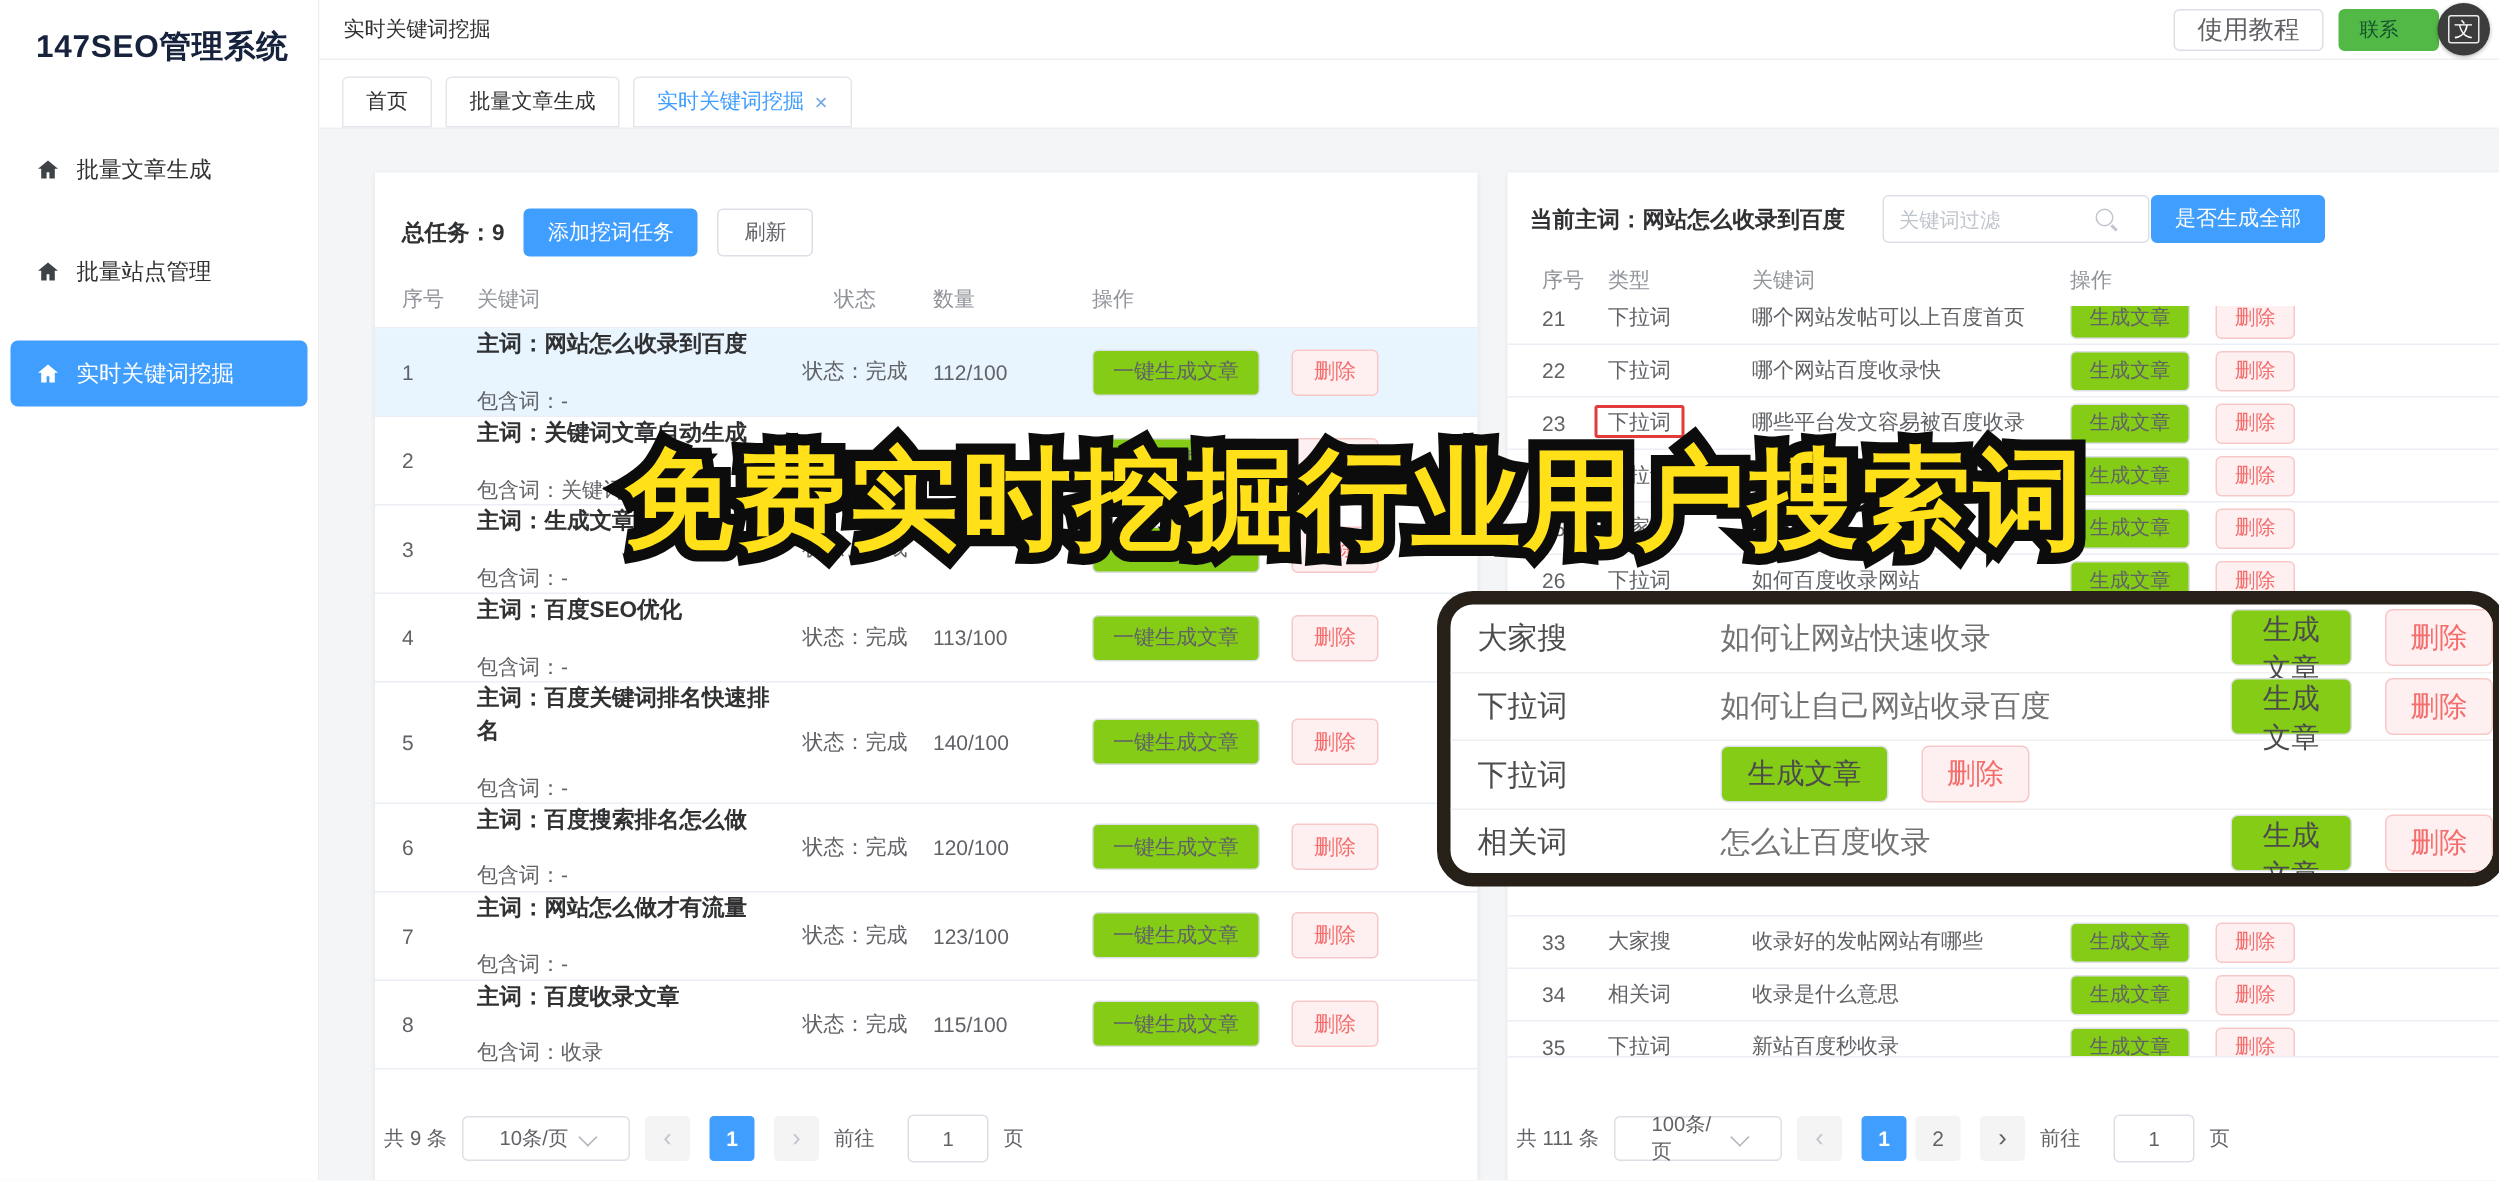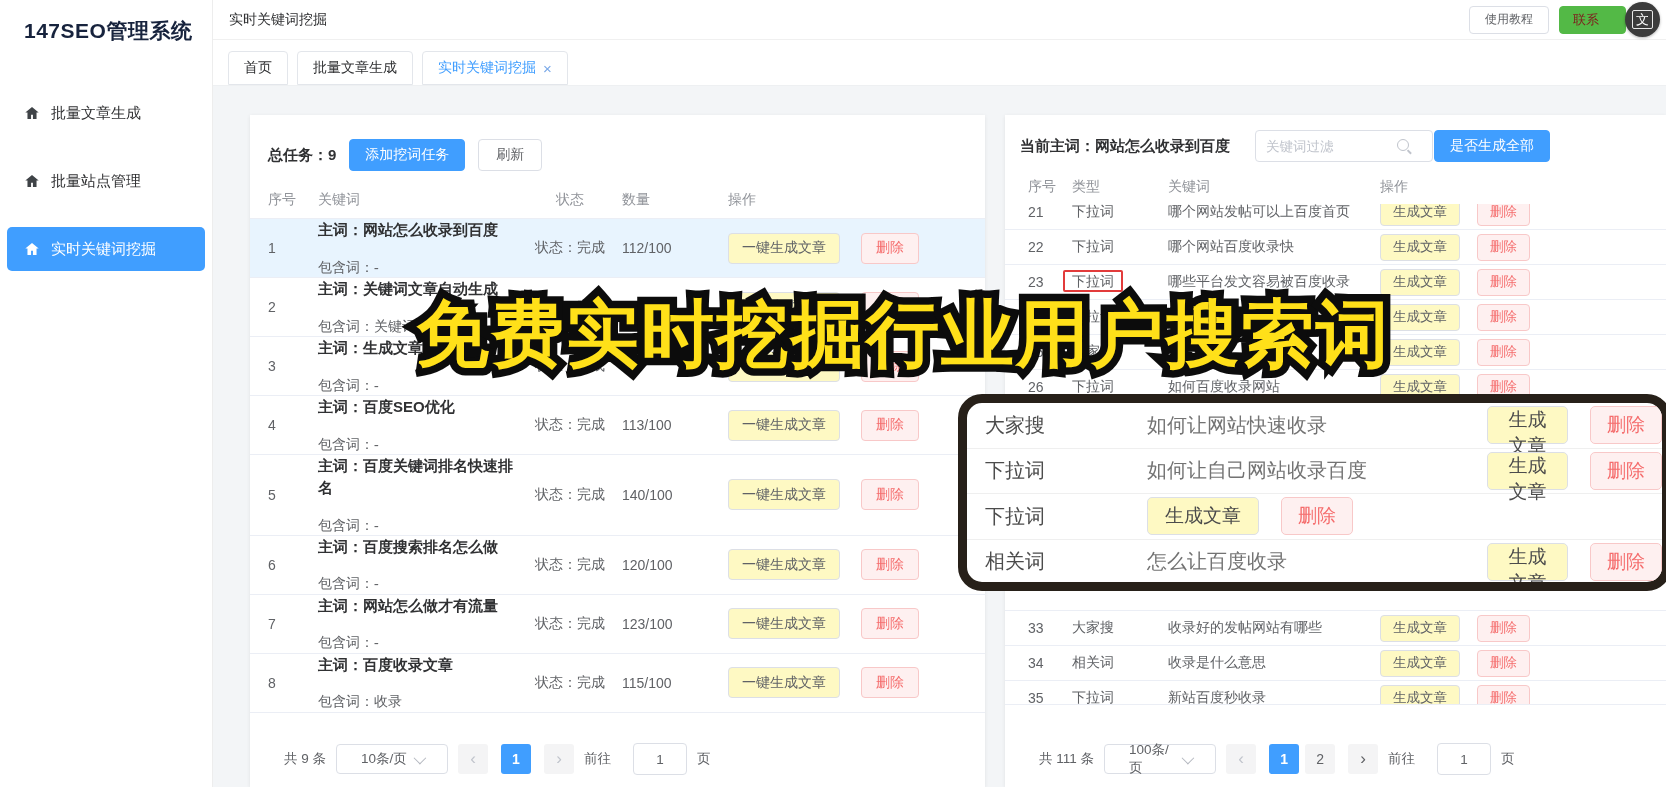--- a/index.html
+++ b/index.html
@@ -18,22 +18,22 @@
   .menu-item.active svg{color:#fff;}
   .menu-item .caret{margin-left:auto;margin-right:16px;}
 
   .caret{width:8px;height:8px;border-right:1.5px solid #b3b7bf;border-bottom:1.5px solid #b3b7bf;transform:rotate(45deg) translateY(-2px);display:inline-block;}
 
   
   #topbar{position:absolute;left:213px;top:0;right:0;height:40px;border-bottom:1px solid #f0f0f0;display:flex;align-items:center;padding:0 10px 0 16px;box-sizing:border-box;background:#fff;}
   .topbar-title{font-size:14px;color:#303133;}
   .topbar-right{margin-left:auto;display:flex;align-items:center;gap:10px;position:relative;padding-right:30px;}
   .btn{border:1px solid #dcdfe6;background:#fff;color:#606266;border-radius:4px;font-size:13px;}
-  .btn-help{height:28px;padding:0 15px;font-size:12px;}
-  .btn-contact{height:28px;padding:0 26px 0 13px;background:#53b946;border:1px solid #53b946;color:#7f1d1d;border-radius:4px;font-size:13px;}
+  .btn-help{height:28px;padding:0 15px;font-size:17px;}
+  .btn-contact{height:28px;padding:0 26px 0 13px;background:#53b946;border:1px solid #53b946;color:#14532d;border-radius:4px;font-size:13px;}
   .ext-icon{position:absolute;right:-4px;top:-4px;width:35px;height:35px;border-radius:50%;background:#3c3c3c;display:flex;align-items:center;justify-content:center;z-index:6;box-shadow:0 1px 3px rgba(0,0,0,.3);}
   .ext-icon span{border:1px solid #e9e9e9;border-radius:2px;color:#fff;font-size:13px;line-height:1;padding:2px 3px;}
 
   
   #tabbar{position:absolute;left:213px;top:41px;right:0;height:45px;background:#fff;border-bottom:1px solid #eef0f2;padding:7px 0 0 15px;box-sizing:border-box;display:flex;align-items:flex-end;}
   .tab{position:relative;display:inline-flex;align-items:center;height:32px;padding:0 15px;margin-right:9px;border:1px solid #e3e6eb;border-radius:4px 4px 0 0;background:#fff;font-size:14px;color:#303133;cursor:pointer;}
   .tab::after{content:'';position:absolute;left:3px;bottom:-5px;height:3px;width:64%;background:#409EFF;border-radius:1px;}
   .tab.active{color:#409EFF;}
   .tab.active::after{width:calc(100% - 6px);}
   .tab-close{margin-left:7px;font-size:15px;color:#79a8e8;}
@@ -53,26 +53,26 @@
   .c-no{width:50px;flex:0 0 auto;}
   .c-kw{width:200px;flex:0 0 auto;}
   .c-st{width:104px;flex:0 0 auto;text-align:center;}
   .c-qty{width:106px;flex:0 0 auto;}
   .c-op{flex:1;display:flex;align-items:center;}
   .lt-body{border-top:1px solid #ebeef5;}
   .lt-row{display:flex;align-items:center;min-height:58px;padding:0 18px;border-bottom:1px solid #ebeef5;font-size:14px;}
   .lt-row.tall{min-height:76px;}
   .lt-row.hl{background:#e8f4fe;}
   .kw-main{font-size:15px;font-weight:bold;color:#303133;line-height:1.45;}
-  .kw-sub{color:#606266;margin-top:18px;font-family:Liberation Serif, serif;}
-  .btn-gen{height:31px;padding:0 13px;font-size:14px;border-radius:4px;border:1px solid #dcdfe6;background:#fef9c3;color:#606266;}
+  .kw-sub{color:#606266;margin-top:18px;}
+  .btn-gen{height:31px;padding:0 13px;font-size:14px;border-radius:4px;border:1px solid #dcdfe6;background:#84cc16;color:#606266;}
   .btn-del{height:31px;padding:0 14px;font-size:14px;border-radius:4px;border:1px solid #f8c8c8;background:#fef0f0;color:#f56c6c;margin-left:21px;}
 
   
-  .pagination{position:absolute;left:34px;bottom:12px;display:flex;align-items:center;gap:10px;font-size:13.5px;color:#606266;}
+  .pagination{position:absolute;left:6px;bottom:12px;display:flex;align-items:center;gap:10px;font-size:13.5px;color:#606266;}
   .select{width:112px;height:30px;border:1px solid #dcdfe6;border-radius:4px;display:flex;align-items:center;justify-content:space-between;padding:0 24px;box-sizing:border-box;background:#fff;cursor:pointer;}
   .pg-btn{min-width:30px;height:30px;border:none;background:#f4f4f5;border-radius:3px;font-size:14px;color:#606266;display:inline-flex;align-items:center;justify-content:center;padding:0 6px;}
   .pg-btn.arrow{color:#c0c4cc;font-size:17px;}
   .pg-btn.arrow.on{color:#606266;}
   .pg-btn.num{margin:0 3px;}
   .pg-btn.active{background:#409EFF;color:#fff;font-weight:bold;}
   .page-list{display:inline-flex;}
   .goto-input{width:48px;height:28px;border:1px solid #dcdfe6;border-radius:4px;text-align:center;font-size:13.5px;color:#606266;}
 
   

